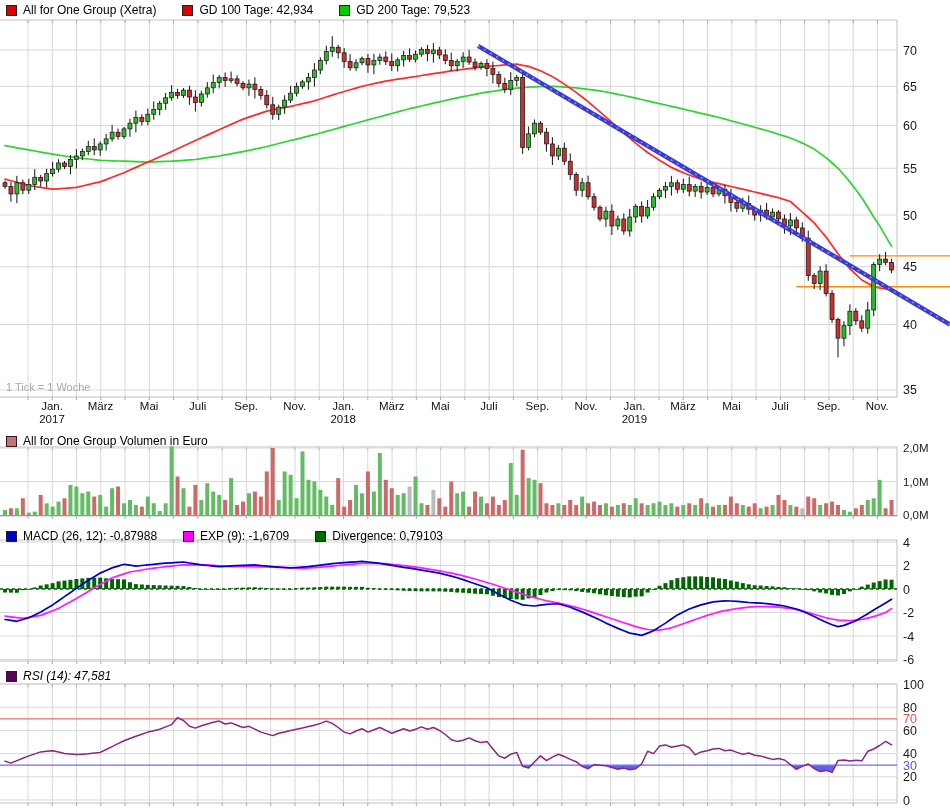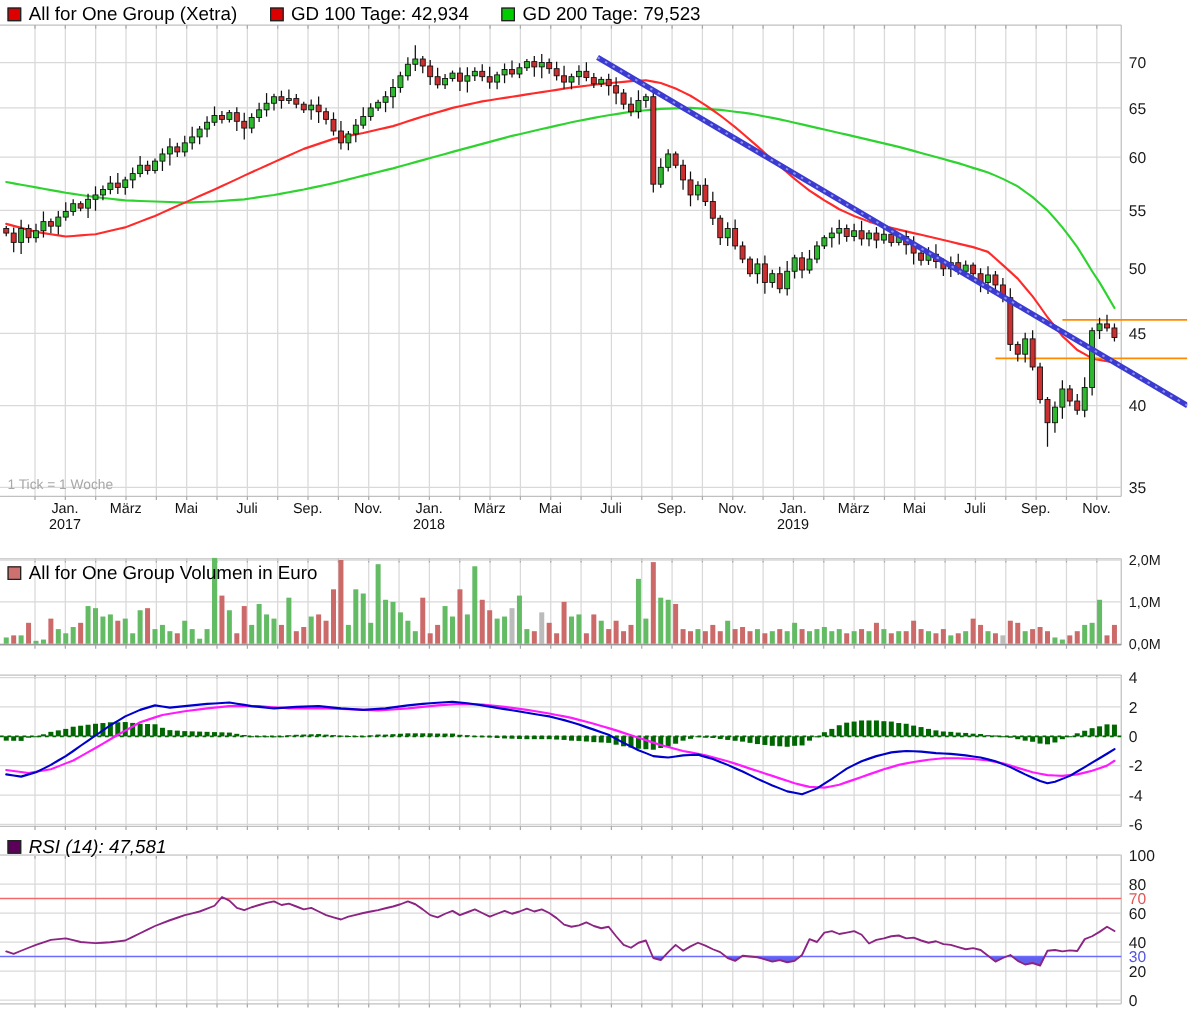--- a/index.html
+++ b/index.html
@@ -1,19 +1,19 @@
 <!DOCTYPE html>
 <html><head>
 <meta charset="utf-8">
 <style>
   html,body{margin:0;padding:0;background:#fff;}
   .stage{position:relative;width:950px;height:811px;background:#fff;overflow:hidden;
          font-family:"Liberation Sans","DejaVu Sans",sans-serif;}
   .legend{position:absolute;left:6px;display:flex;align-items:center;z-index:2;
-          font-size:15px;color:#000;white-space:nowrap;}
+          font-size:12px;color:#000;white-space:nowrap;}
   .legend .item{display:flex;align-items:center;margin-right:26px;}
   .legend .sq{display:inline-block;width:9px;height:9px;border:1px solid #222;margin-right:6px;}
   #chart{position:absolute;left:0;top:0;z-index:1;}
 </style>
 </head>
 <body>
 
 <div class="stage">
 
   <div class="legend" style="top:3px;">
@@ -24,27 +24,41 @@
     <span class="item">
       <i class="sq" style="background: rgb(221, 0, 0);"></i>
       <span>GD 100 Tage: 42,934</span>
     </span>
     <span class="item">
       <i class="sq" style="background: rgb(0, 204, 0);"></i>
       <span>GD 200 Tage: 79,523</span>
     </span>
   </div>
 
-  <div class="legend" style="top:450px;">
+  <div class="legend" style="top:434px;">
     <span class="item">
       <i class="sq" style="background: rgb(204, 112, 112);"></i>
       <span>All for One Group Volumen in Euro</span>
     </span>
   </div>
 
+  <div class="legend" style="top:529px;">
+    <span class="item">
+      <i class="sq" style="background: rgb(0, 0, 204);"></i>
+      <span>MACD (26, 12): -0,87988</span>
+    </span>
+    <span class="item">
+      <i class="sq" style="background: rgb(255, 0, 255);"></i>
+      <span>EXP (9): -1,6709</span>
+    </span>
+    <span class="item">
+      <i class="sq" style="background: rgb(0, 102, 0);"></i>
+      <span>Divergence: 0,79103</span>
+    </span>
+  </div>
 
   <div class="legend" style="top:669px;font-style:italic;">
     <span class="item">
       <i class="sq" style="background: rgb(92, 0, 92);"></i>
       <span>RSI (14): 47,581</span>
     </span>
   </div>
 
   <svg id="chart" width="950" height="811">
       <line x1="28" y1="20" x2="28" y2="397" stroke="#d9d9d9" stroke-width="1"></line>

